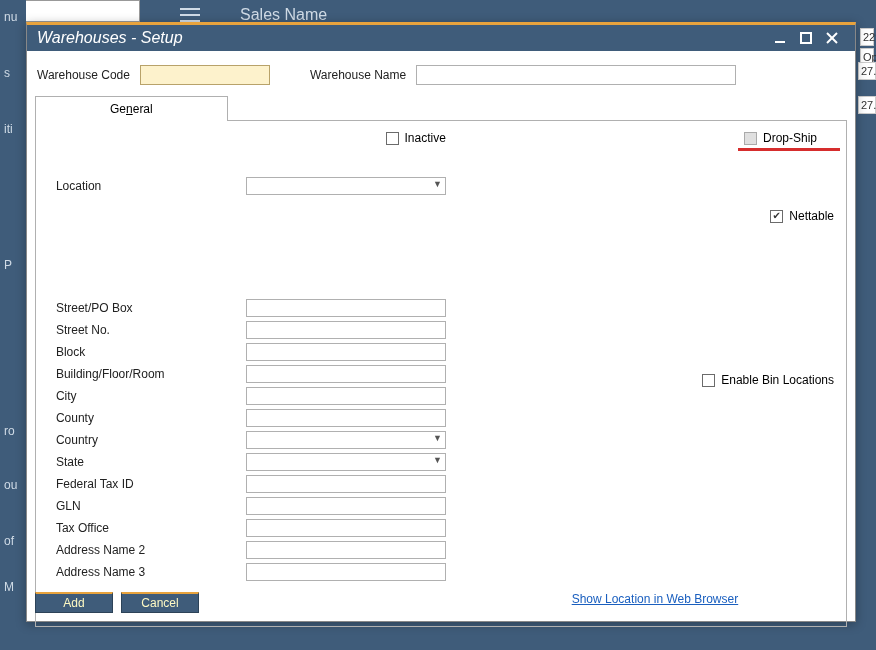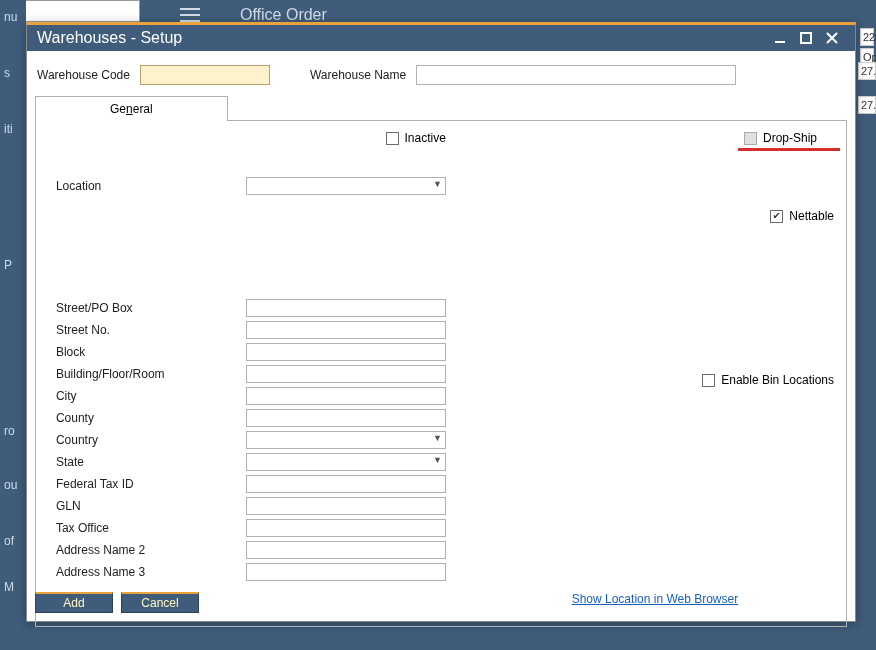--- a/index.html
+++ b/index.html
@@ -14,21 +14,21 @@
   .blank-box { position: absolute; left: 0; top: 0; width: 140px; height: 22px; background: #fff; border: 1px solid #999; }
 
   .modal {
     position: absolute; left: 26px; top: 22px; width: 830px; height: 600px;
     background: #fff; border: 1px solid #888; box-shadow: 0 2px 10px rgba(0,0,0,.3);
     border-top: 3px solid #e8a33d;
     display: flex; flex-direction: column;
   }
   .title-bar {
     height: 36px; background: #3f5c7a; color: #fff; display: flex; align-items: center;
-    padding: 0 10px; font-size: 16px; font-weight: normal;
+    padding: 0 10px; font-size: 16px; font-weight: normal; font-style: italic;
   }
   .title-bar .title-text { flex: 1; }
   .win-btn { width: 26px; height: 26px; color: #fff; display: flex; align-items: center; justify-content: center; font-size: 16px; cursor: pointer; }
   .win-btn svg { stroke: #fff; fill: none; stroke-width: 2; }
 
   .hdr-row { display: flex; align-items: center; gap: 10px; padding: 14px 10px 10px 10px; }
   .hdr-row label { font-size: 12px; color: #222; }
   .code-input { width: 130px; height: 20px; background: #fdf2cc; border: 1px solid #b8a26a; }
   .name-input { width: 320px; height: 20px; background: #fff; border: 1px solid #b0b0b0; }
 
@@ -93,21 +93,21 @@
 
 <div class="backdrop"></div>
 
 <div class="top-bar">
   <div class="blank-box"></div>
   <div class="hamburger">
     <span></span>
       <span></span>
       <span></span>
   </div>
-  <div class="top-title">Office Order</div>
+  <div class="top-title">Sales Name</div>
 </div>
 
 <div class="nav-strip">
   <div style="margin-top:4px">nu</div>
   <div style="margin-top:30px">s</div>
   <div style="margin-top:30px">iti</div>
   <div style="margin-top:110px">P</div>
   <div style="margin-top:140px">ro</div>
   <div style="margin-top:28px">ou</div>
   <div style="margin-top:30px">of</div>

